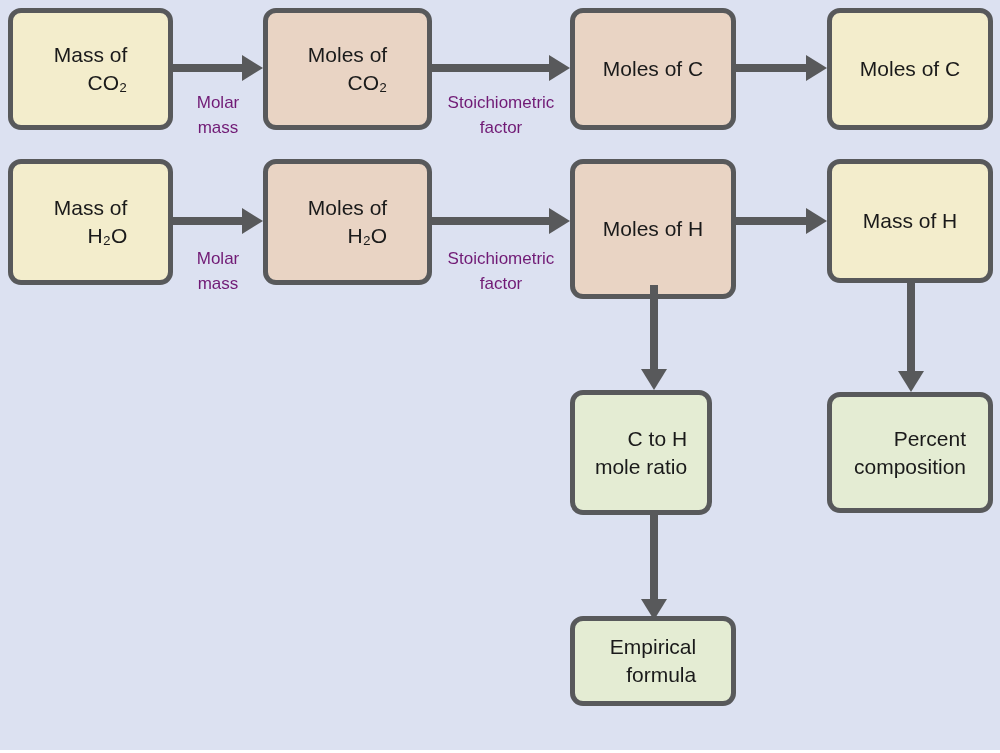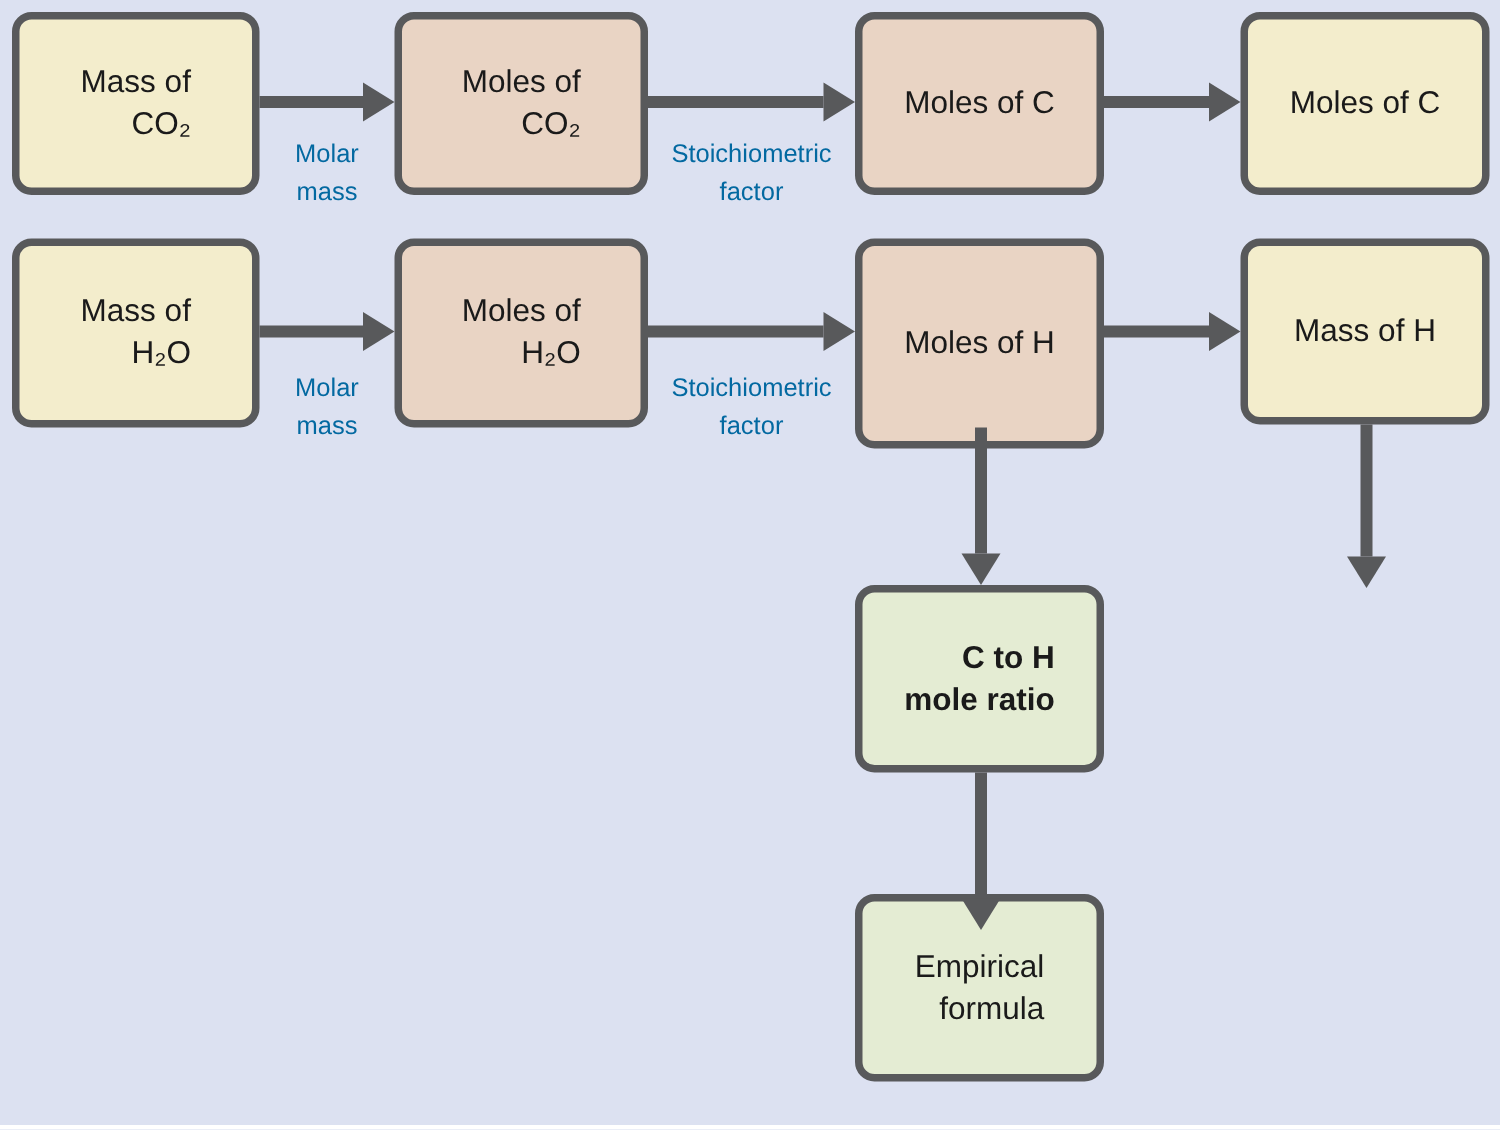--- a/index.html
+++ b/index.html
@@ -40,23 +40,23 @@
   #n-mass-co2  { left: 8px;   top: 8px;   width: 165px; height: 122px; }
   #n-moles-co2 { left: 263px; top: 8px;   width: 169px; height: 122px; }
   #n-moles-c   { left: 570px; top: 8px;   width: 166px; height: 122px; }
   #n-mass-c    { left: 827px; top: 8px;   width: 166px; height: 122px; }
   
   #n-mass-h2o  { left: 8px;   top: 159px; width: 165px; height: 126px; }
   #n-moles-h2o { left: 263px; top: 159px; width: 169px; height: 126px; }
   #n-moles-h   { left: 570px; top: 159px; width: 166px; height: 140px; }
   #n-mass-h    { left: 827px; top: 159px; width: 166px; height: 124px; }
   
-  #n-ctoh      { left: 570px; top: 390px; width: 166px; height: 125px; font-weight: bold; }
+  #n-ctoh      { left: 570px; top: 390px; width: 142px; height: 125px; }
   #n-percent   { left: 827px; top: 392px; width: 166px; height: 121px; }
-  #n-empirical { left: 570px; top: 596px; width: 166px; height: 125px; }
+  #n-empirical { left: 570px; top: 616px; width: 166px; height: 90px; }
 
   
   .arrow-h {
     position: absolute;
     height: 26px;
     display: flex;
     align-items: center;
   }
   .arrow-h .shaft { flex: 1; height: 8px; background: var(--stroke, #58595b); }
   .arrow-h .head {
@@ -89,21 +89,21 @@
   #a-v-percent   { left: 897px; top: 283px; height: 109px; }
   #a-v-empirical { left: 640px; top: 515px; height: 105px; }
 
   
   .edge-label {
     position: absolute;
     white-space: pre-line;
     text-align: center;
     font-size: 17px;
     line-height: 25px;
-    color: #0369a1;
+    color: #701a75;
   }
   #l-molar-1  { left: 178px; top: 90px;  width: 80px; }
   #l-stoich-1 { left: 421px; top: 90px;  width: 160px; }
   #l-molar-2  { left: 178px; top: 246px; width: 80px; }
   #l-stoich-2 { left: 421px; top: 246px; width: 160px; }
 
   .bottom-strip {
     position: absolute;
     left: 0; right: 0; bottom: 0;
     height: 3px;
@@ -141,20 +141,24 @@
   <div class="node fill-tan single" id="n-moles-h">
     <span class="node-text">Moles of H</span>
   </div>
   <div class="node fill-cream single" id="n-mass-h">
     <span class="node-text">Mass of H</span>
   </div>
 
   <div class="node fill-green" id="n-ctoh">
     <span class="node-text">C to H
 mole ratio</span>
+  </div>
+  <div class="node fill-green" id="n-percent">
+    <span class="node-text">Percent
+composition</span>
   </div>
   <div class="node fill-green" id="n-empirical">
     <span class="node-text">Empirical
 formula</span>
   </div>
 
   <div class="arrow-h" id="a-r1-1">
     <span class="shaft"></span>
       <span class="head"></span>
   </div>

